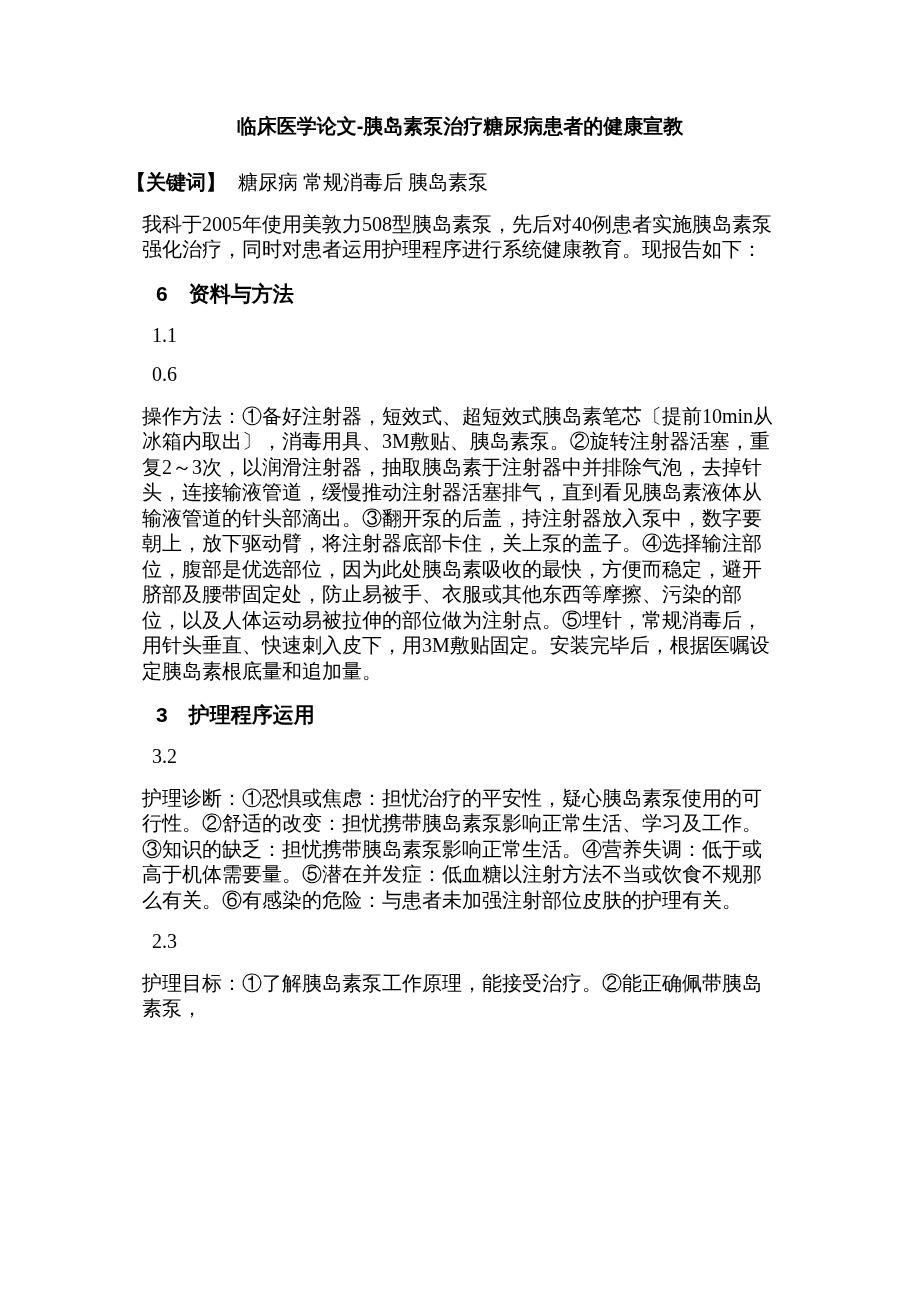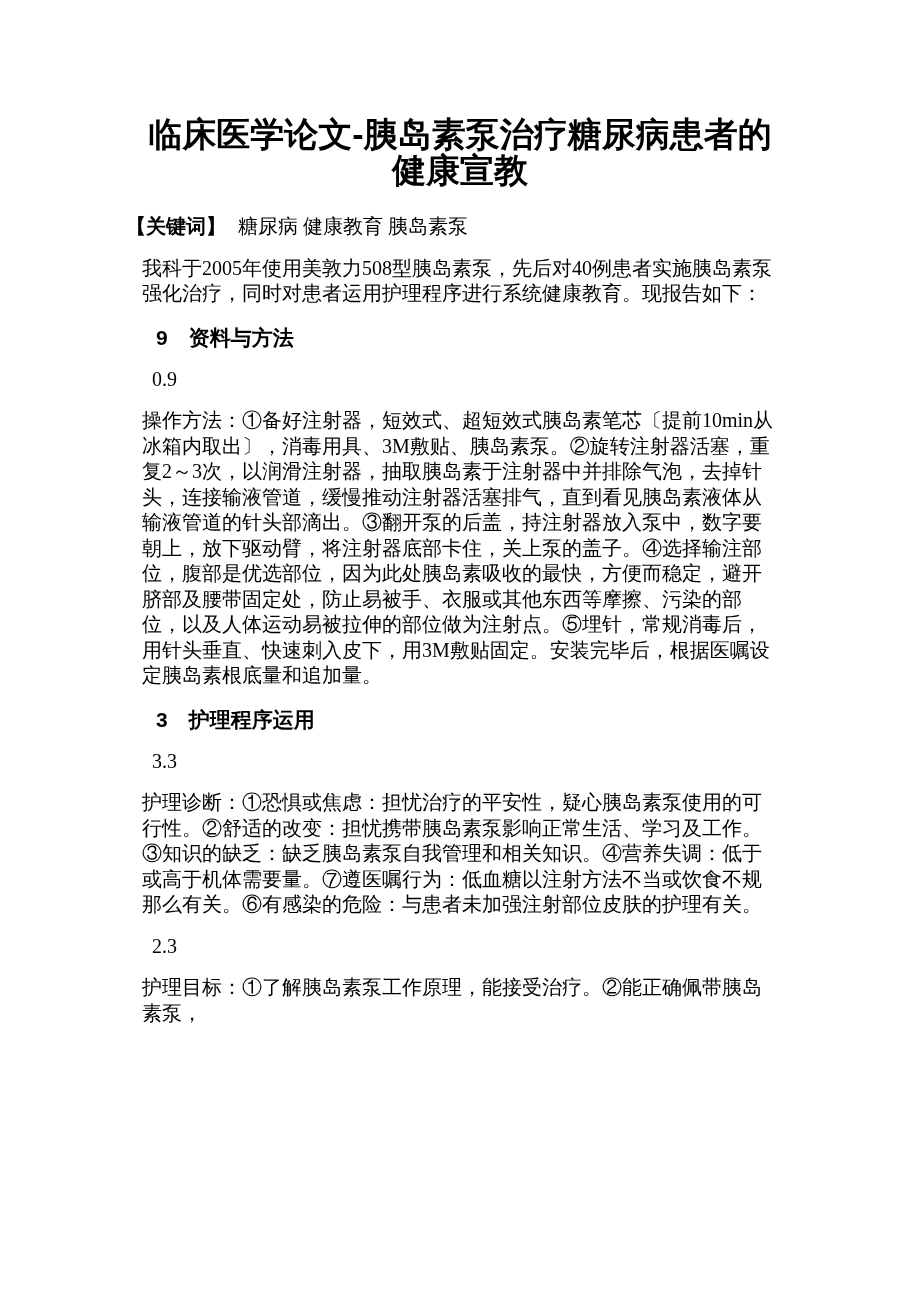--- a/index.html
+++ b/index.html
@@ -14,24 +14,24 @@
     background: #ffffff;
     box-sizing: border-box;
     padding: 104px 126px 0 126px;
     color: #000000;
     font-family: "Liberation Serif", "DejaVu Serif", serif;
     font-size: 20px;
     overflow: hidden;
   }
   .title {
     font-family: "Liberation Sans", "DejaVu Sans", sans-serif;
-    font-size: 34px;
+    font-size: 20px;
     font-weight: bold;
     text-align: center;
-    margin: 12px;
+    margin: 4px;
     line-height: 36px;
   }
   .keywords {
     margin-top: 26px;
     line-height: 25.5px;
   }
   .kw-label {
     font-family: "Liberation Sans", "DejaVu Sans", sans-serif;
     font-weight: bold;
     text-align: center;
@@ -65,41 +65,42 @@
   }
 </style>
 </head>
 <body>
 
 <div class="page">
 
   <h1 class="title">临床医学论文-胰岛素泵治疗糖尿病患者的健康宣教</h1>
 
   <div class="keywords">
-    <span class="kw-label">【关键词】</span><span class="kw-terms">糖尿病 健康教育 胰岛素泵</span>
+    <span class="kw-label">【关键词】</span><span class="kw-terms">糖尿病 常规消毒后 胰岛素泵</span>
   </div>
 
   <p class="para intro">我科于2005年使用美敦力508型胰岛素泵，先后对40例患者实施胰岛素泵强化治疗，同时对患者运用护理程序进行系统健康教育。现报告如下：</p>
 
-  <h2 class="heading">9　资料与方法</h2>
+  <h2 class="heading">6　资料与方法</h2>
 
   <div class="sub">
+    <p class="sub-label">1.1</p>
   </div>
 
   <div class="sub">
-    <p class="sub-label">0.9</p>
+    <p class="sub-label">0.6</p>
     <p class="para">操作方法：①备好注射器，短效式、超短效式胰岛素笔芯〔提前10min从冰箱内取出〕，消毒用具、3M敷贴、胰岛素泵。②旋转注射器活塞，重复2～3次，以润滑注射器，抽取胰岛素于注射器中并排除气泡，去掉针头，连接输液管道，缓慢推动注射器活塞排气，直到看见胰岛素液体从输液管道的针头部滴出。③翻开泵的后盖，持注射器放入泵中，数字要朝上，放下驱动臂，将注射器底部卡住，关上泵的盖子。④选择输注部位，腹部是优选部位，因为此处胰岛素吸收的最快，方便而稳定，避开脐部及腰带固定处，防止易被手、衣服或其他东西等摩擦、污染的部位，以及人体运动易被拉伸的部位做为注射点。⑤埋针，常规消毒后，用针头垂直、快速刺入皮下，用3M敷贴固定。安装完毕后，根据医嘱设定胰岛素根底量和追加量。</p>
   </div>
 
   <h2 class="heading">3　护理程序运用</h2>
 
 
   <div class="sub">
-    <p class="sub-label">3.3</p>
-    <p class="para">护理诊断：①恐惧或焦虑：担忧治疗的平安性，疑心胰岛素泵使用的可行性。②舒适的改变：担忧携带胰岛素泵影响正常生活、学习及工作。③知识的缺乏：缺乏胰岛素泵自我管理和相关知识。④营养失调：低于或高于机体需要量。⑦遵医嘱行为：低血糖以注射方法不当或饮食不规那么有关。⑥有感染的危险：与患者未加强注射部位皮肤的护理有关。</p>
+    <p class="sub-label">3.2</p>
+    <p class="para">护理诊断：①恐惧或焦虑：担忧治疗的平安性，疑心胰岛素泵使用的可行性。②舒适的改变：担忧携带胰岛素泵影响正常生活、学习及工作。③知识的缺乏：担忧携带胰岛素泵影响正常生活。④营养失调：低于或高于机体需要量。⑤潜在并发症：低血糖以注射方法不当或饮食不规那么有关。⑥有感染的危险：与患者未加强注射部位皮肤的护理有关。</p>
   </div>
 
   <div class="sub">
     <p class="sub-label">2.3</p>
     <p class="para">护理目标：①了解胰岛素泵工作原理，能接受治疗。②能正确佩带胰岛素泵，</p>
   </div>
 
 </div>
 
 </body></html>

